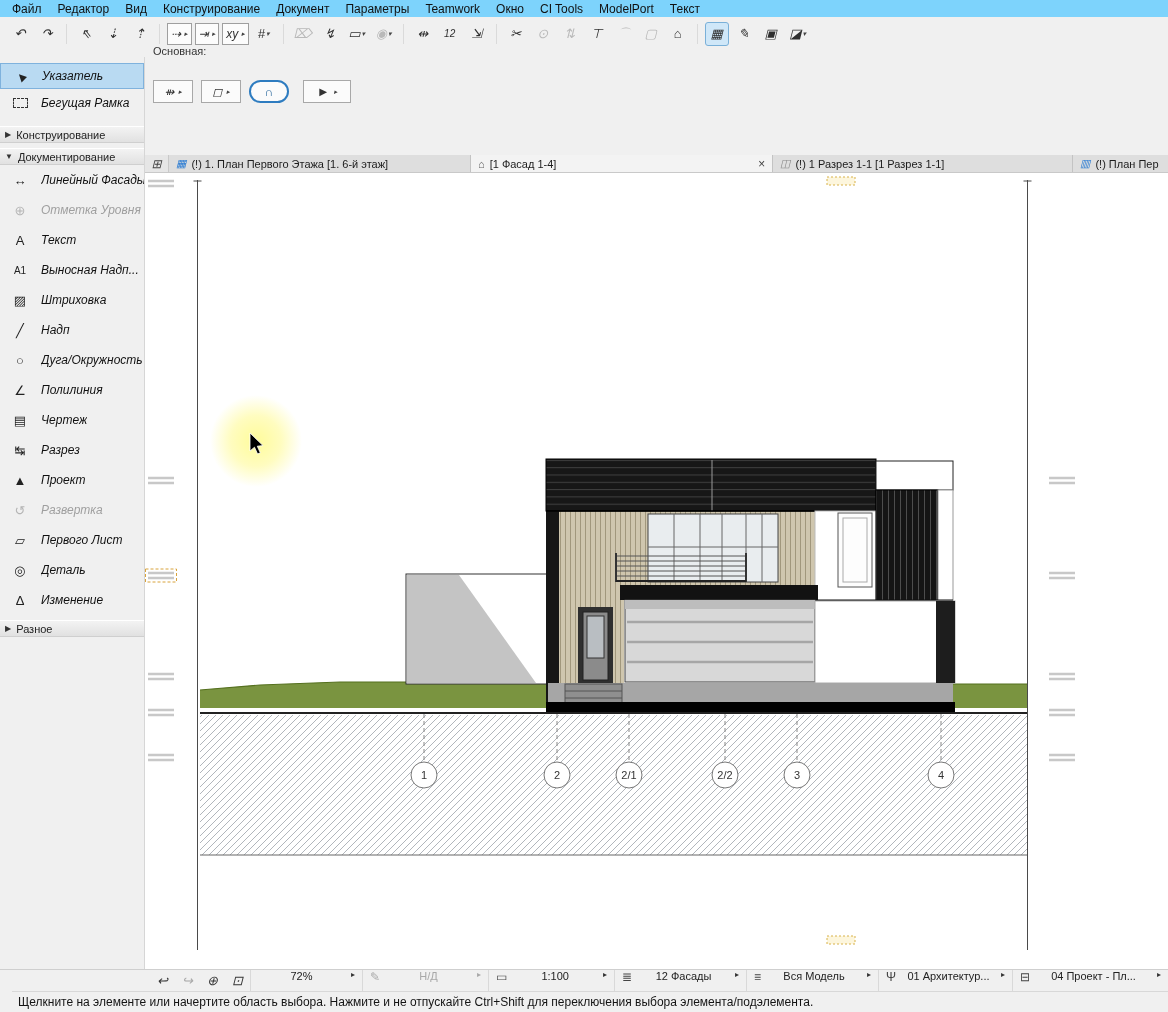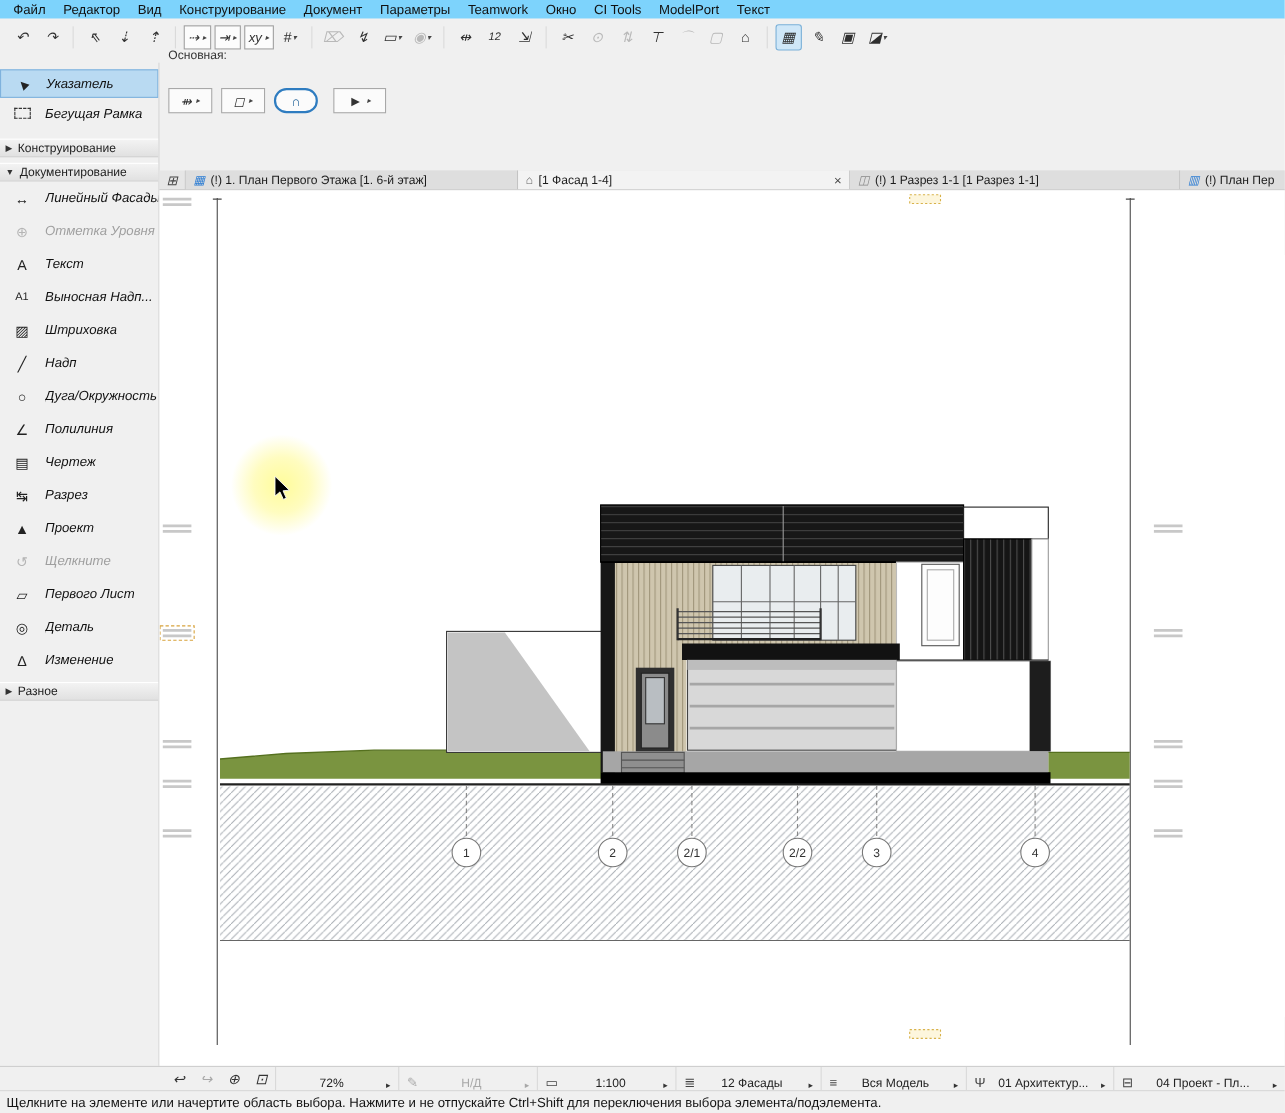--- a/index.html
+++ b/index.html
@@ -70,32 +70,32 @@
 
   
   .canvas { position:absolute; top:173px; left:145px; right:0; bottom:43px; background:#fff; overflow:hidden; }
   .canvas svg { position:absolute; inset:0; width:100%; height:100%; }
 
   
   .quickbar { position:absolute; left:0; right:0; bottom:21px; height:22px; background:#f0f0f0;
     border-top:1px solid #cfcfcf; display:flex; align-items:center; padding-left:150px; font-size:11px; }
   .qbtn { width:25px; height:100%; display:flex; align-items:center; justify-content:center;
     font-size:13px; color:#333; }
-  .qgroup { height:100%; display:flex; align-items:flex-end; border-left:1px solid #d9d9d9;
+  .qgroup { height:100%; display:flex; align-items:flex-start; border-left:1px solid #d9d9d9;
     padding:0 7px; gap:6px; color:#222; }
   .qicon { font-size:12px; color:#444; }
   .qtext { white-space:nowrap; overflow:hidden; }
   .qgroup .grow { flex:1; text-align:center; }
   .qarr { font-size:8px; color:#333; }
   .qdis { color:#a8a8a8 !important; }
   .w-zoom{width:112px;} .w-pen{width:126px;} .w-scale{width:126px;}
   .w-layers{width:132px;} .w-model{width:132px;} .w-pens{width:134px;} .w-layout{flex:1;}
 
   
-  .statusbar { position:absolute; left:0; right:0; bottom:0; height:21px; background:#f0f0f0;
+  .statusbar { position:absolute; left:12px; right:0; bottom:0; height:21px; background:#f0f0f0;
     border-top:1px solid #d8d8d8; display:flex; align-items:center; padding-left:6px;
     font-size:12px; color:#141414; white-space:nowrap; overflow:hidden; }
 
   svg text { font-family:"Liberation Sans", sans-serif; }
 </style>
 </head>
 <body>
 
 <div class="app">
 
@@ -287,21 +287,21 @@
     <div class="tb-tool">
       <span class="tb-icon">↹</span>
       <span class="tb-label">Разрез</span>
     </div>
     <div class="tb-tool">
       <span class="tb-icon">▲</span>
       <span class="tb-label">Проект</span>
     </div>
     <div class="tb-tool dis-item">
       <span class="tb-icon">↺</span>
-      <span class="tb-label">Щелкните</span>
+      <span class="tb-label">Развертка</span>
     </div>
     <div class="tb-tool">
       <span class="tb-icon">▱</span>
       <span class="tb-label">Первого Лист</span>
     </div>
     <div class="tb-tool">
       <span class="tb-icon">◎</span>
       <span class="tb-label">Деталь</span>
     </div>
     <div class="tb-tool">

